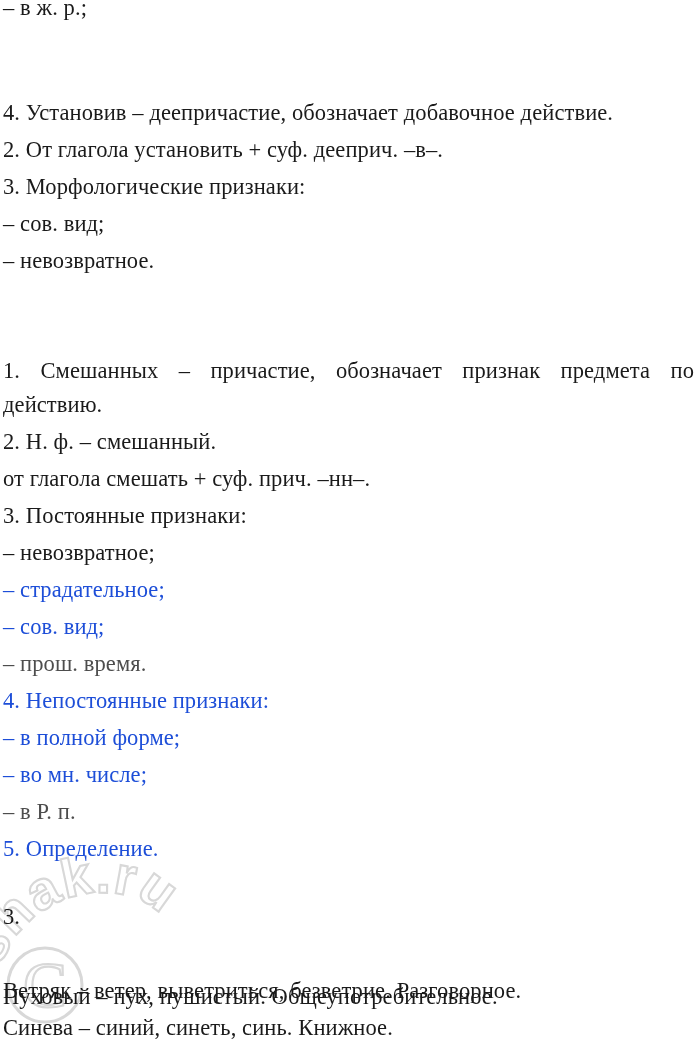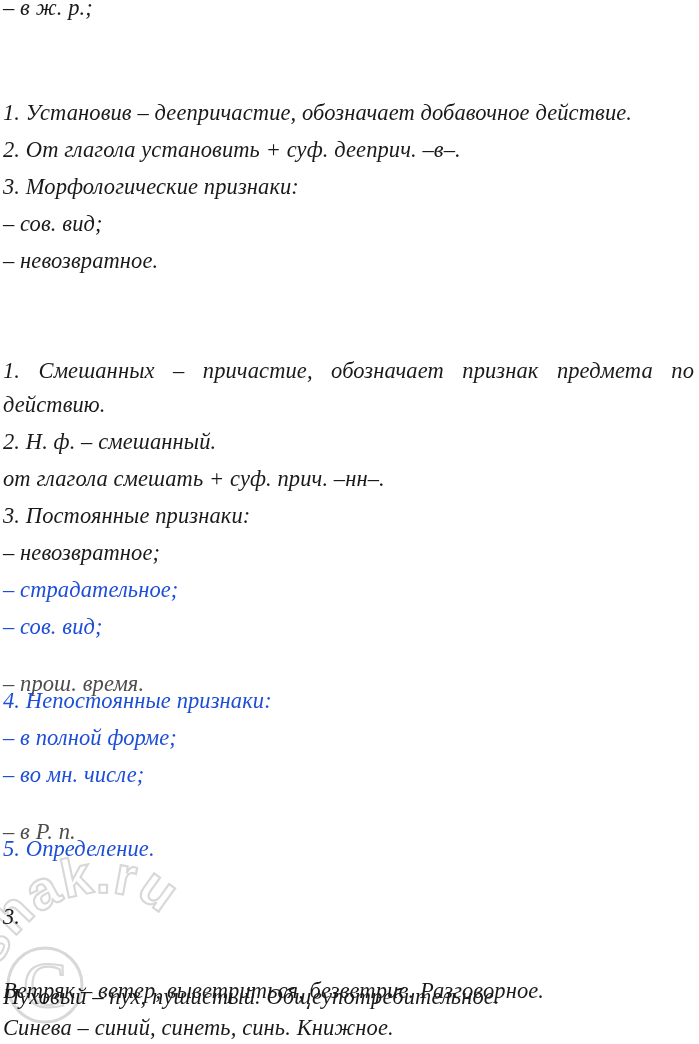--- a/index.html
+++ b/index.html
@@ -39,21 +39,20 @@
   #watermark svg { display: block; overflow: visible; }
 
   
   #textlayer {
     position: absolute;
     left: 0;
     top: 0;
     width: 699px;
     height: 1044px;
     z-index: 2;
-    font-style: italic;
   }
 
   .line {
     position: absolute;
     left: 3px;
     width: 690px;
     font-size: 22.5px;
     line-height: 26px;
     white-space: pre;
     letter-spacing: 0.1px;
@@ -62,21 +61,21 @@
   
   .line.justified {
     white-space: normal;
     text-align: justify;
     text-align-last: justify;
     width: 691px;
   }
 
   
   .faded { color: #1d4ed8; }
-  .faded2 { color: #4d4d4d; margin-top: 20px; }
+  .faded2 { color: #4d4d4d; }
 </style>
 </head>
 <body>
 
 <div id="page">
 
   <div id="watermark">
     <svg width="260" height="170" viewBox="0 0 260 170" aria-hidden="true">
       <defs>
         <path id="arcpath" d="M 6,150 A 108,108 0 0 1 150,24 A 108,108 0 0 1 196,150" fill="none"></path>
@@ -90,21 +89,21 @@
       <text font-family="'Liberation Sans', sans-serif" font-size="54" font-weight="bold" letter-spacing="1" fill="none" stroke="#d8d8d8" stroke-width="2.1">
         <textPath href="#arcpath" startOffset="2%" id="wm-textpath">reshak.ru</textPath>
       </text>
     </svg>
   </div>
 
   <div id="textlayer">
 
     <div class="line" style="top:-5px">– в ж. р.;</div>
 
-    <div class="line" style="top:100px">1. Установив – деепричастие, обозначает добавочное действие.</div>
+    <div class="line" style="top:100px">4. Установив – деепричастие, обозначает добавочное действие.</div>
     <div class="line" style="top:137px">2. От глагола установить + суф. дееприч. –в–.</div>
     <div class="line" style="top:174px">3. Морфологические признаки:</div>
     <div class="line" style="top:211px">– сов. вид;</div>
     <div class="line" style="top:248px">– невозвратное.</div>
 
     <div class="line justified" style="top:358px">1. Смешанных – причастие, обозначает признак предмета по</div>
     <div class="line" style="top:392px">действию.</div>
     <div class="line" style="top:429px">2. Н. ф. – смешанный.</div>
     <div class="line" style="top:466px">от глагола смешать + суф. прич. –нн–.</div>
     <div class="line" style="top:503px">3. Постоянные признаки:</div>

